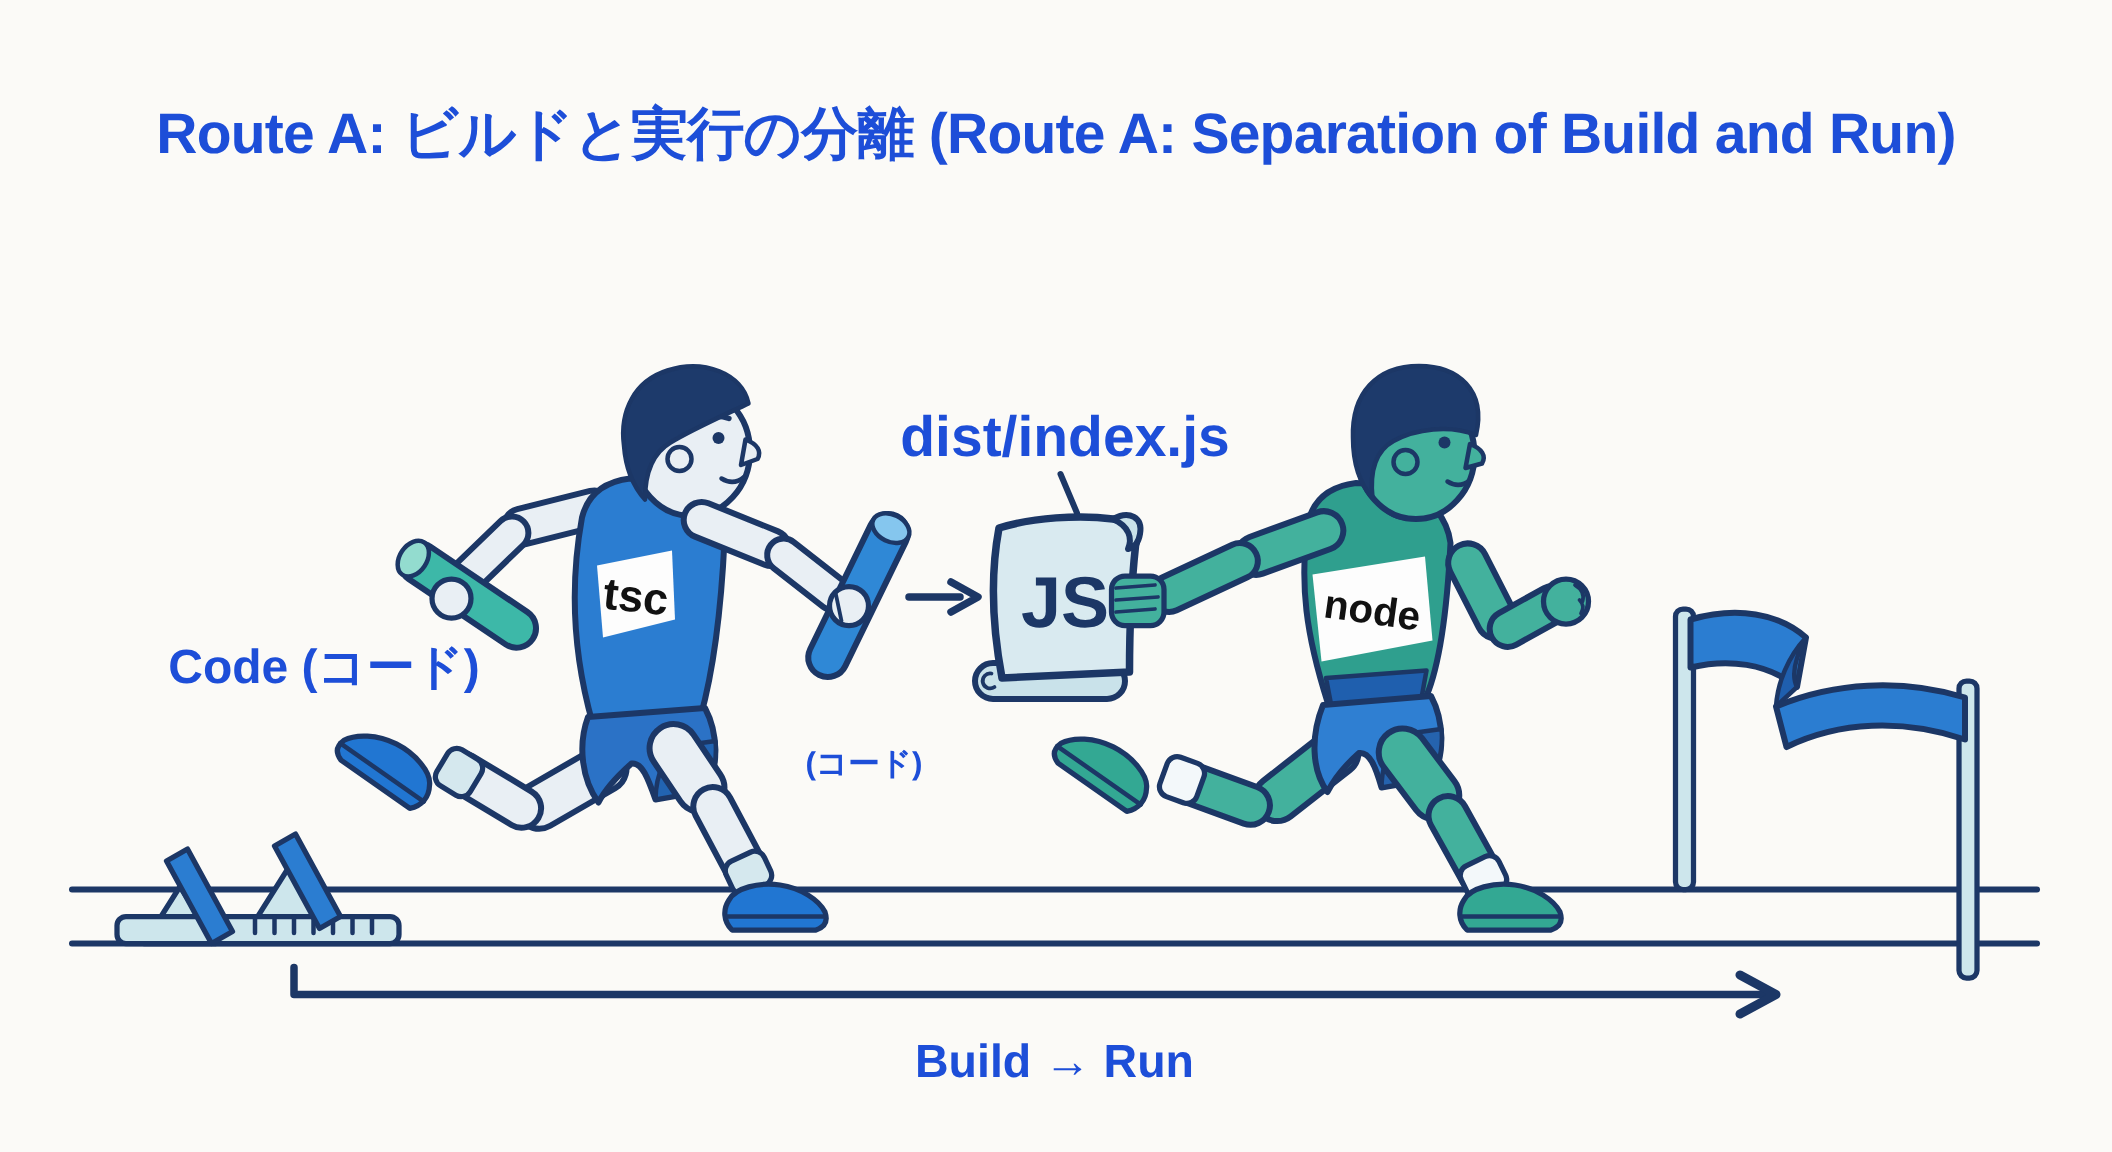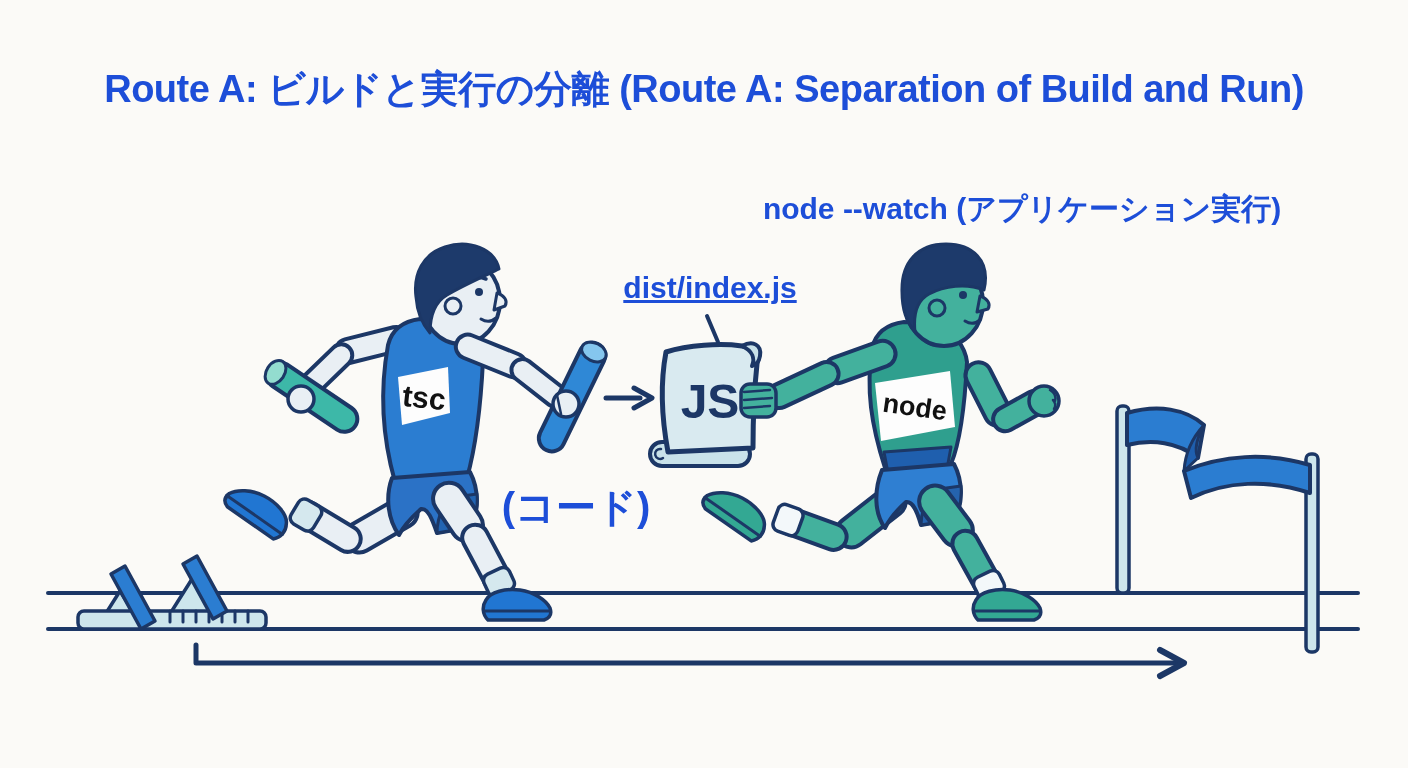--- a/index.html
+++ b/index.html
@@ -6,23 +6,23 @@
   .stage{
     position:relative;width:1408px;height:768px;background:#fbfaf7;overflow:hidden;
     font-family:"Liberation Sans","DejaVu Sans",sans-serif;color:#0f0f0f;
   }
   .stage svg{position:absolute;left:0;top:0;}
   .t{position:absolute;font-weight:700;white-space:nowrap;color:#1d4ed8;}
   .t.center{transform:translateX(-50%);}
   .title{top:64px;left:50%;font-size:38px;letter-spacing:-0.5px;}
   .label-tsc{top:189px;left:430px;font-size:30px;}
   .label-node{top:189px;left:1022px;font-size:30px;}
-  .label-dist{top:271px;left:710px;font-size:30px;text-decoration:underline;}
+  .label-dist{top:271px;left:710px;font-size:38px;}
   .label-code{top:423px;left:216px;font-size:32px;}
-  .label-baton-code{top:480px;left:576px;font-size:40px;}
+  .label-baton-code{top:495px;left:576px;font-size:21px;}
   .label-buildrun{top:690px;left:703px;font-size:31px;}
   text{font-family:"Liberation Sans","DejaVu Sans",sans-serif;}
 </style>
 </head>
 <body>
 
 <div class="stage">
 
 <svg width="1408" height="768" viewBox="0 0 1408 768">
   <g stroke-linejoin="round" stroke-linecap="round">
@@ -223,17 +223,18 @@
           </g>
       <g>
         <circle cx="1044" cy="401" r="15" fill="#43b19d" stroke-width="3.5"></circle>
         <path d="M1050,390 q7,4 5,11 M1053,400 q4,4 1,9" stroke-width="2.5" fill="none"></path>
       </g>
     </g>
   </g>
 </svg>
 
 <div class="t title center">Route A: ビルドと実行の分離 (Route A: Separation of Build and Run)</div>
-<div class="t label-node center">node --watch (アプリケーション実行)</div>
 <div class="t label-dist center">dist/index.js</div>
+<div class="t label-code center">Code (コード)</div>
 <div class="t label-baton-code center">(コード)</div>
+<div class="t label-buildrun center">Build → Run</div>
 
 </div>
 
 </body></html>

